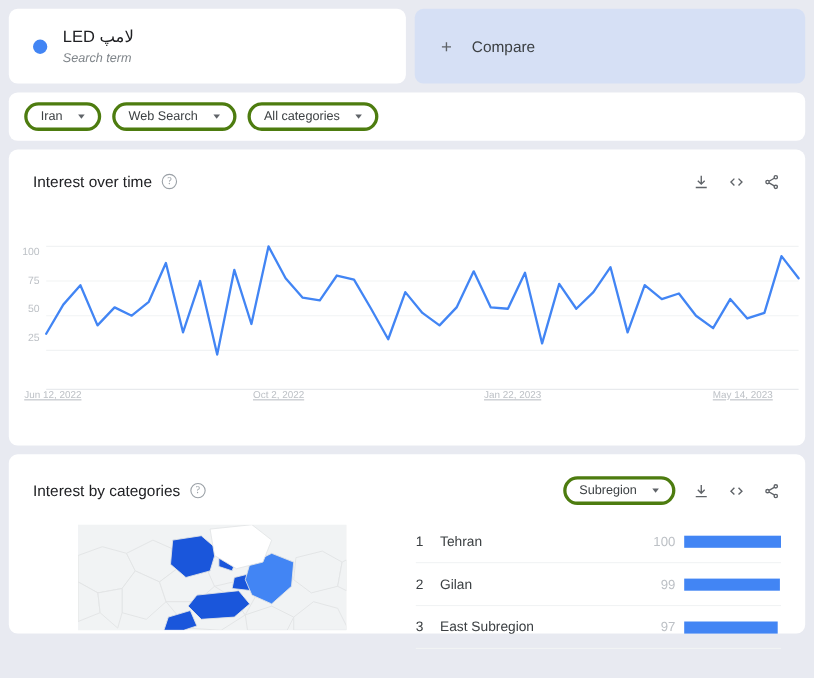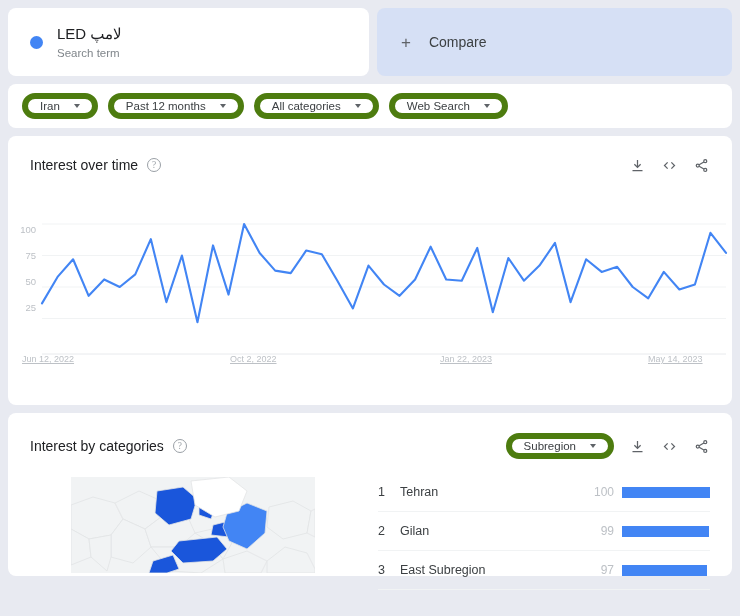--- a/index.html
+++ b/index.html
@@ -40,20 +40,21 @@
     line-height: 19px;
     direction: rtl;
     text-align: left;
     unicode-bidi: plaintext;
   }
   .term-sub {
     font-size: 11.5px;
     color: #80868b;
     line-height: 16px;
     margin-top: 2px;
+    font-style: italic;
   }
   .compare-card {
     flex: 1 1 auto;
     background: #d6e0f5;
     border-radius: 8px;
     display: flex;
     align-items: center;
     padding: 0 24px;
   }
   .compare-plus {
@@ -69,21 +70,21 @@
     margin: 8px 8px 0 8px;
     background: #fff;
     border-radius: 8px;
     height: 44px;
     display: flex;
     align-items: center;
     padding: 0 14px;
     gap: 10px;
   }
   .chip {
-    border: 6px solid #4d7c0f;
+    border: 3px solid #4d7c0f;
     border-radius: 16px;
     height: 26px;
     display: inline-flex;
     align-items: center;
     padding: 0 12px;
     font-size: 11.5px;
     color: #3c4043;
     background: #fff;
     white-space: nowrap;
   }
@@ -212,29 +213,25 @@
       <span class="compare-label">Compare</span>
     </div>
   </div>
 
   <div class="filter-card">
     <div class="chip">
       <span>Iran</span>
       <span class="caret"></span>
     </div>
     <div class="chip">
-      <span>Past 12 months</span>
+      <span>Web Search</span>
       <span class="caret"></span>
     </div>
     <div class="chip">
       <span>All categories</span>
-      <span class="caret"></span>
-    </div>
-    <div class="chip">
-      <span>Web Search</span>
       <span class="caret"></span>
     </div>
   </div>
 
   <div class="card" style="height:269px;">
     <div class="card-head">
       <span class="card-title">Interest over time</span>
       <span class="help-icon">?</span>
       <div class="head-actions">
         <span class="icon-btn">

